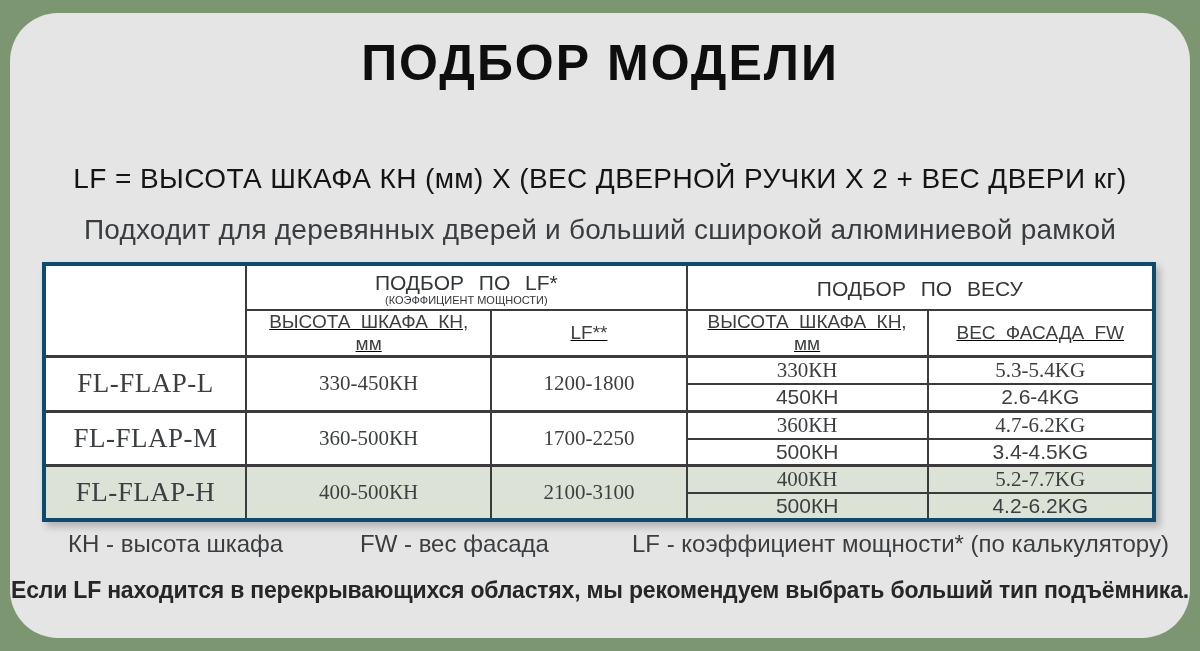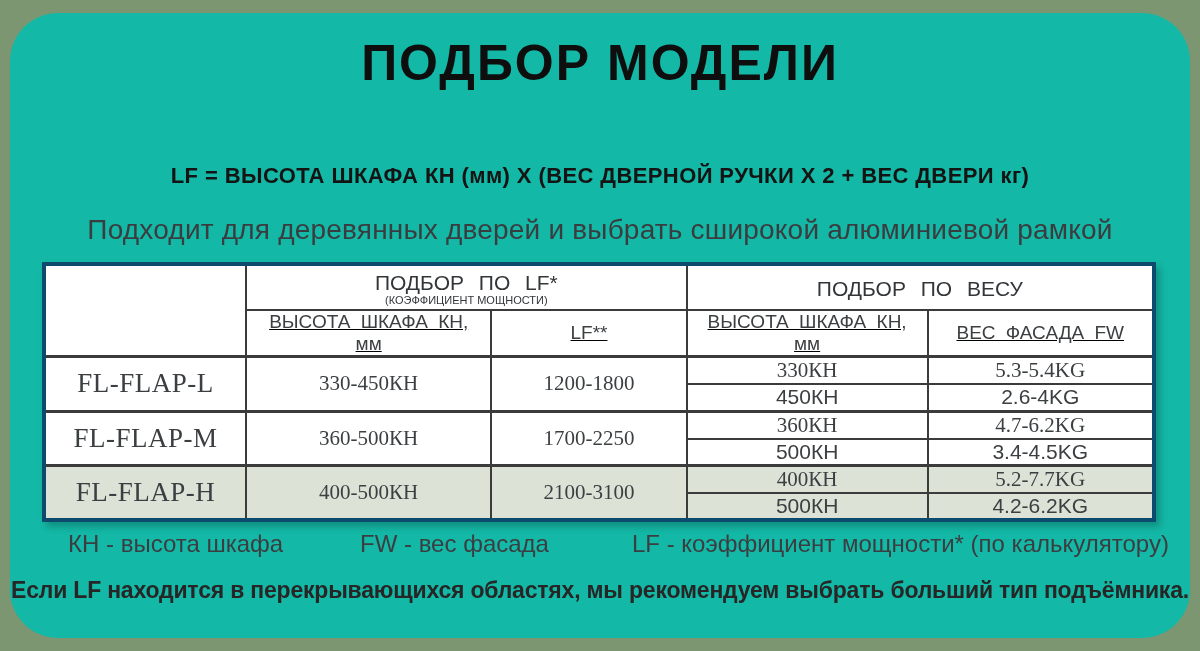--- a/index.html
+++ b/index.html
@@ -7,39 +7,39 @@
   body {
     font-family: "Liberation Sans", sans-serif;
     background: #7d9672;
     position: relative;
     overflow: hidden;
   }
   .card {
     position: absolute;
     left: 10px; top: 13px;
     width: 1180px; height: 625px;
-    background: #14b8a6;
+    background: #e5e5e5;
     border-radius: 48px;
   }
   .title {
     position: absolute;
     left: 0; top: 22px; width: 100%;
     text-align: center;
     font-size: 50px;
     font-weight: bold;
     letter-spacing: 2px;
     line-height: 1.14;
     color: #0e0e0e;
   }
   .formula {
     position: absolute;
     left: 0; top: 150px; width: 100%;
     text-align: center;
-    font-size: 22px;
-    font-weight: bold;
+    font-size: 28px;
+    font-weight: normal;
     letter-spacing: 0.4px;
     color: #141414;
   }
   .subtitle {
     position: absolute;
     left: 0; top: 201px; width: 100%;
     text-align: center;
     font-size: 28px;
     font-weight: normal;
     letter-spacing: 0.2px;
@@ -115,21 +115,21 @@
 <body>
 
 <div class="card">
 
   <h1 class="title">
     <span>ПОДБОР МОДЕЛИ</span><br>
   </h1>
 
   <div class="formula">LF = ВЫСОТА ШКАФА КН (мм) X (ВЕС ДВЕРНОЙ РУЧКИ Х 2 + ВЕС ДВЕРИ кг)</div>
 
-  <div class="subtitle">Подходит для деревянных дверей и выбрать сширокой алюминиевой рамкой</div>
+  <div class="subtitle">Подходит для деревянных дверей и больший сширокой алюминиевой рамкой</div>
 
   <table class="sel">
     <colgroup>
       <col class="c1">
         <col class="c2">
         <col class="c3">
         <col class="c4">
         <col class="c5">
     </colgroup>
     <tbody>

